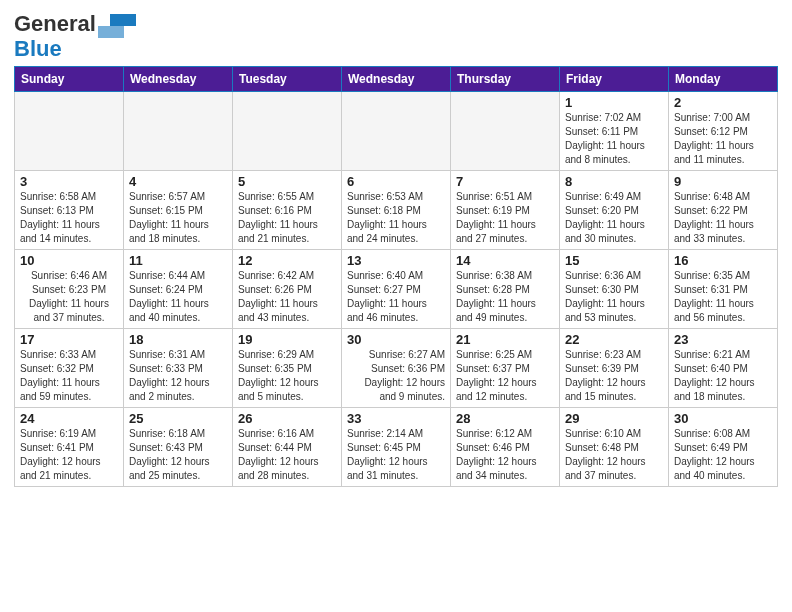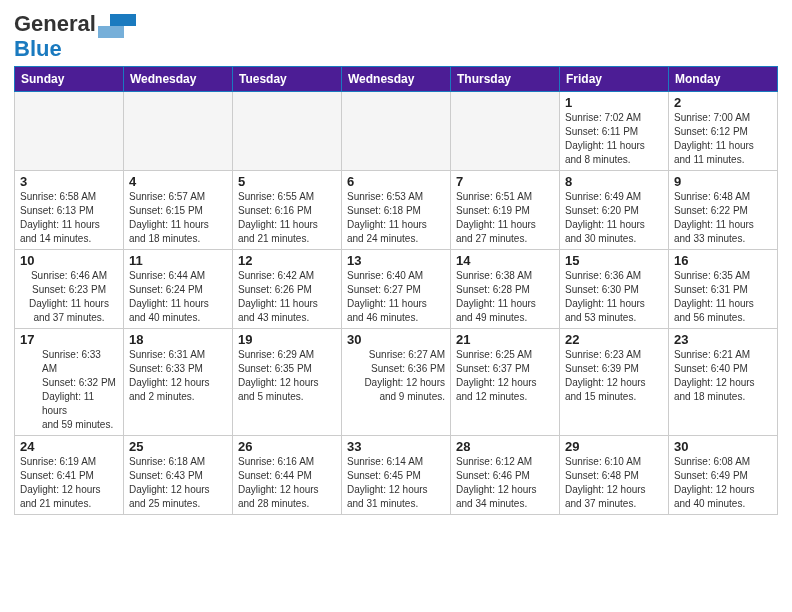--- a/index.html
+++ b/index.html
@@ -238,21 +238,21 @@
             <span class="day-num">16</span>
             <div class="day-info" style="white-space: pre-line;">Sunrise: 6:35 AM
 Sunset: 6:31 PM
 Daylight: 11 hours
 and 56 minutes.</div>
           </td>
         </tr>
         <tr>
           <td>
             <span class="day-num">17</span>
-            <div class="day-info" style="white-space: pre-line; margin-left: 22px;">Sunrise: 6:33 AM
+            <div class="day-info" style="white-space: pre-line;">Sunrise: 6:33 AM
 Sunset: 6:32 PM
 Daylight: 11 hours
 and 59 minutes.</div>
           </td>
           <td>
             <span class="day-num">18</span>
             <div class="day-info" style="white-space: pre-line;">Sunrise: 6:31 AM
 Sunset: 6:33 PM
 Daylight: 12 hours
 and 2 minutes.</div>
@@ -310,21 +310,21 @@
           </td>
           <td>
             <span class="day-num">26</span>
             <div class="day-info" style="white-space: pre-line;">Sunrise: 6:16 AM
 Sunset: 6:44 PM
 Daylight: 12 hours
 and 28 minutes.</div>
           </td>
           <td>
             <span class="day-num">33</span>
-            <div class="day-info" style="white-space: pre-line;">Sunrise: 6:14 AM
+            <div class="day-info" style="white-space: pre-line;">Sunrise: 2:14 AM
 Sunset: 6:45 PM
 Daylight: 12 hours
 and 31 minutes.</div>
           </td>
           <td>
             <span class="day-num">28</span>
             <div class="day-info" style="white-space: pre-line;">Sunrise: 6:12 AM
 Sunset: 6:46 PM
 Daylight: 12 hours
 and 34 minutes.</div>

